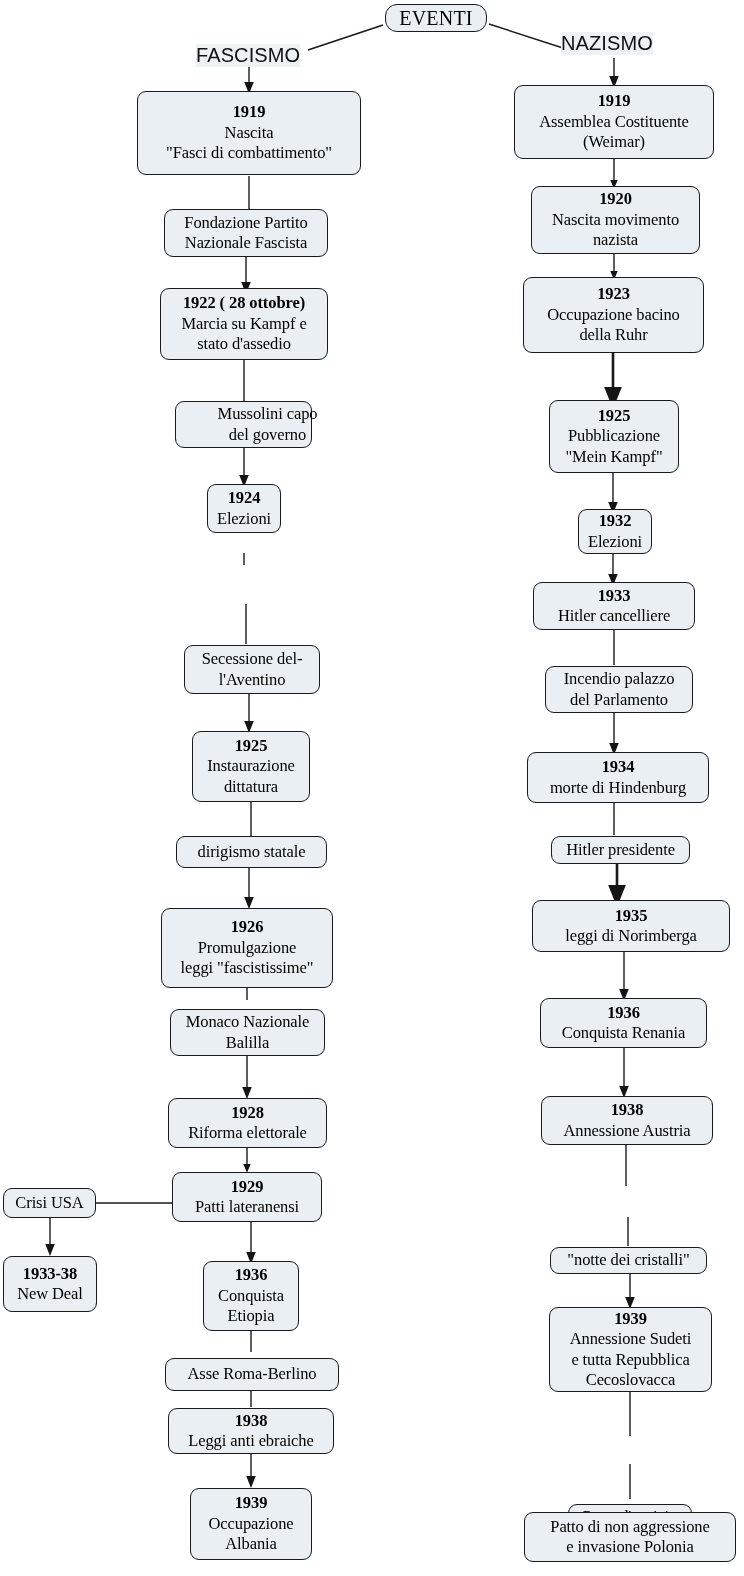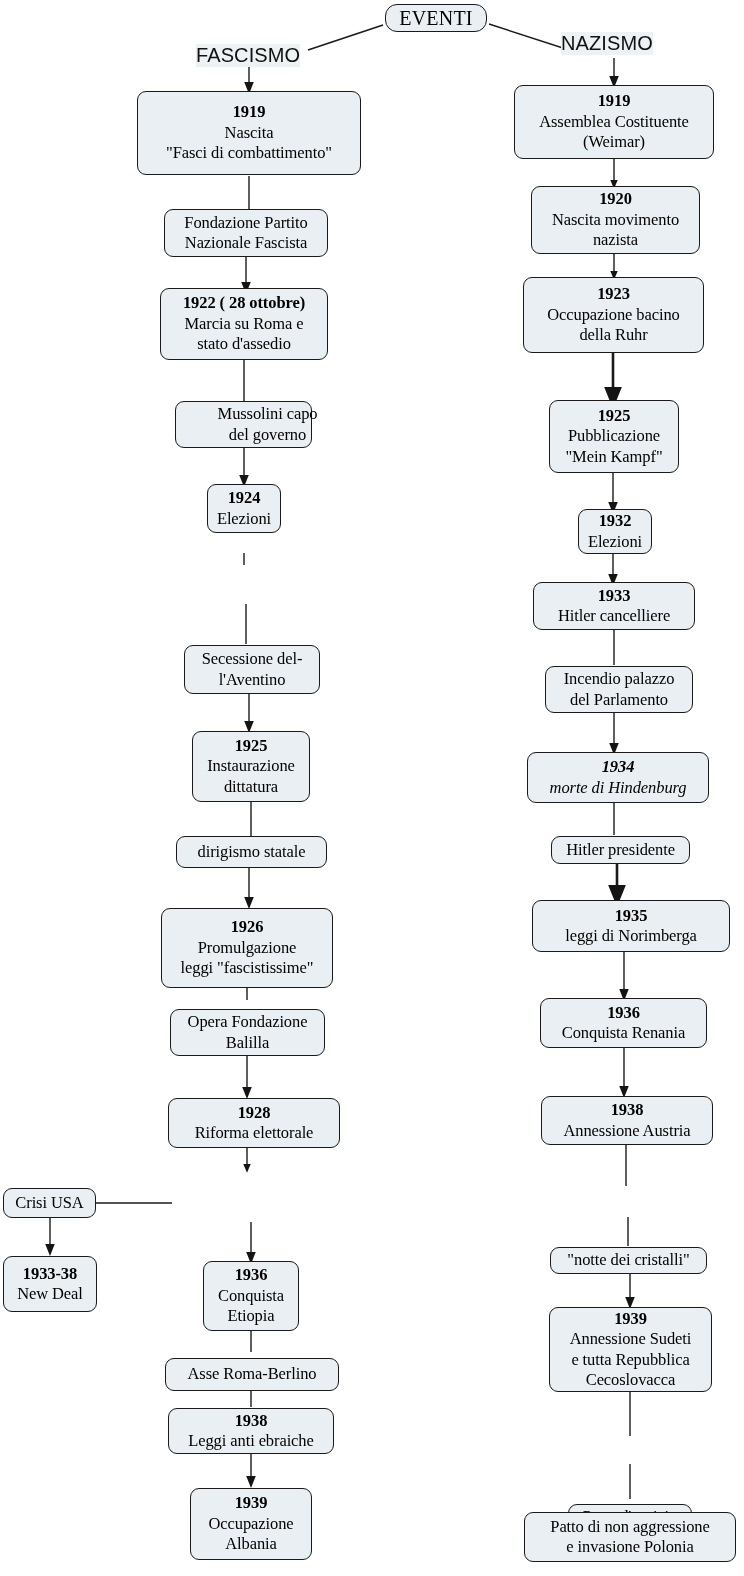--- a/index.html
+++ b/index.html
@@ -120,21 +120,21 @@
     <span class="ln">"Fasci di combattimento"</span>
   </div>
 
   <div class="node" style="left:164px;top:209px;width:164px;height:48px;">
     <span class="ln">Fondazione Partito</span>
     <span class="ln">Nazionale Fascista</span>
   </div>
 
   <div class="node" style="left:160px;top:288px;width:168px;height:72px;">
     <span class="yr">1922 ( 28 ottobre)</span>
-    <span class="ln">Marcia su Roma e</span>
+    <span class="ln">Marcia su Kampf e</span>
     <span class="ln">stato d'assedio</span>
   </div>
 
   <div class="node" style="left:175px;top:401px;width:137px;height:47px;padding-left:48px;">
     <span class="ln">Mussolini capo</span>
     <span class="ln">del governo</span>
   </div>
 
   <div class="node" style="left:207px;top:484px;width:74px;height:49px;">
     <span class="yr">1924</span>
@@ -157,29 +157,33 @@
     <span class="ln">dirigismo statale</span>
   </div>
 
   <div class="node" style="left:161px;top:908px;width:172px;height:80px;">
     <span class="yr">1926</span>
     <span class="ln">Promulgazione</span>
     <span class="ln">leggi "fascistissime"</span>
   </div>
 
   <div class="node" style="left:170px;top:1009px;width:155px;height:47px;">
-    <span class="ln">Opera Fondazione</span>
+    <span class="ln">Monaco Nazionale</span>
     <span class="ln">Balilla</span>
   </div>
 
-  <div class="node" style="left:168px;top:1098px;width:172px;height:50px;text-align:center;">
+  <div class="node" style="left:168px;top:1098px;width:159px;height:50px;text-align:center;">
     <span class="yr">1928</span>
     <span class="ln">Riforma elettorale</span>
   </div>
 
+  <div class="node" style="left:172px;top:1172px;width:150px;height:50px;">
+    <span class="yr">1929</span>
+    <span class="ln">Patti lateranensi</span>
+  </div>
 
   <div class="node" style="left:203px;top:1261px;width:96px;height:70px;">
     <span class="yr">1936</span>
     <span class="ln">Conquista</span>
     <span class="ln">Etiopia</span>
   </div>
 
   <div class="node" style="left:165px;top:1358px;width:174px;height:33px;">
     <span class="ln">Asse Roma-Berlino</span>
   </div>
@@ -236,21 +240,21 @@
   <div class="node" style="left:533px;top:582px;width:162px;height:48px;">
     <span class="yr">1933</span>
     <span class="ln">Hitler cancelliere</span>
   </div>
 
   <div class="node" style="left:545px;top:666px;width:148px;height:47px;">
     <span class="ln">Incendio palazzo</span>
     <span class="ln">del Parlamento</span>
   </div>
 
-  <div class="node" style="left:527px;top:752px;width:182px;height:51px;font-style:italic;">
+  <div class="node" style="left:527px;top:752px;width:182px;height:51px;">
     <span class="yr">1934</span>
     <span class="ln">morte di Hindenburg</span>
   </div>
 
   <div class="node" style="left:551px;top:836px;width:139px;height:28px;">
     <span class="ln">Hitler presidente</span>
   </div>
 
   <div class="node" style="left:532px;top:900px;width:198px;height:52px;">
     <span class="yr">1935</span>

